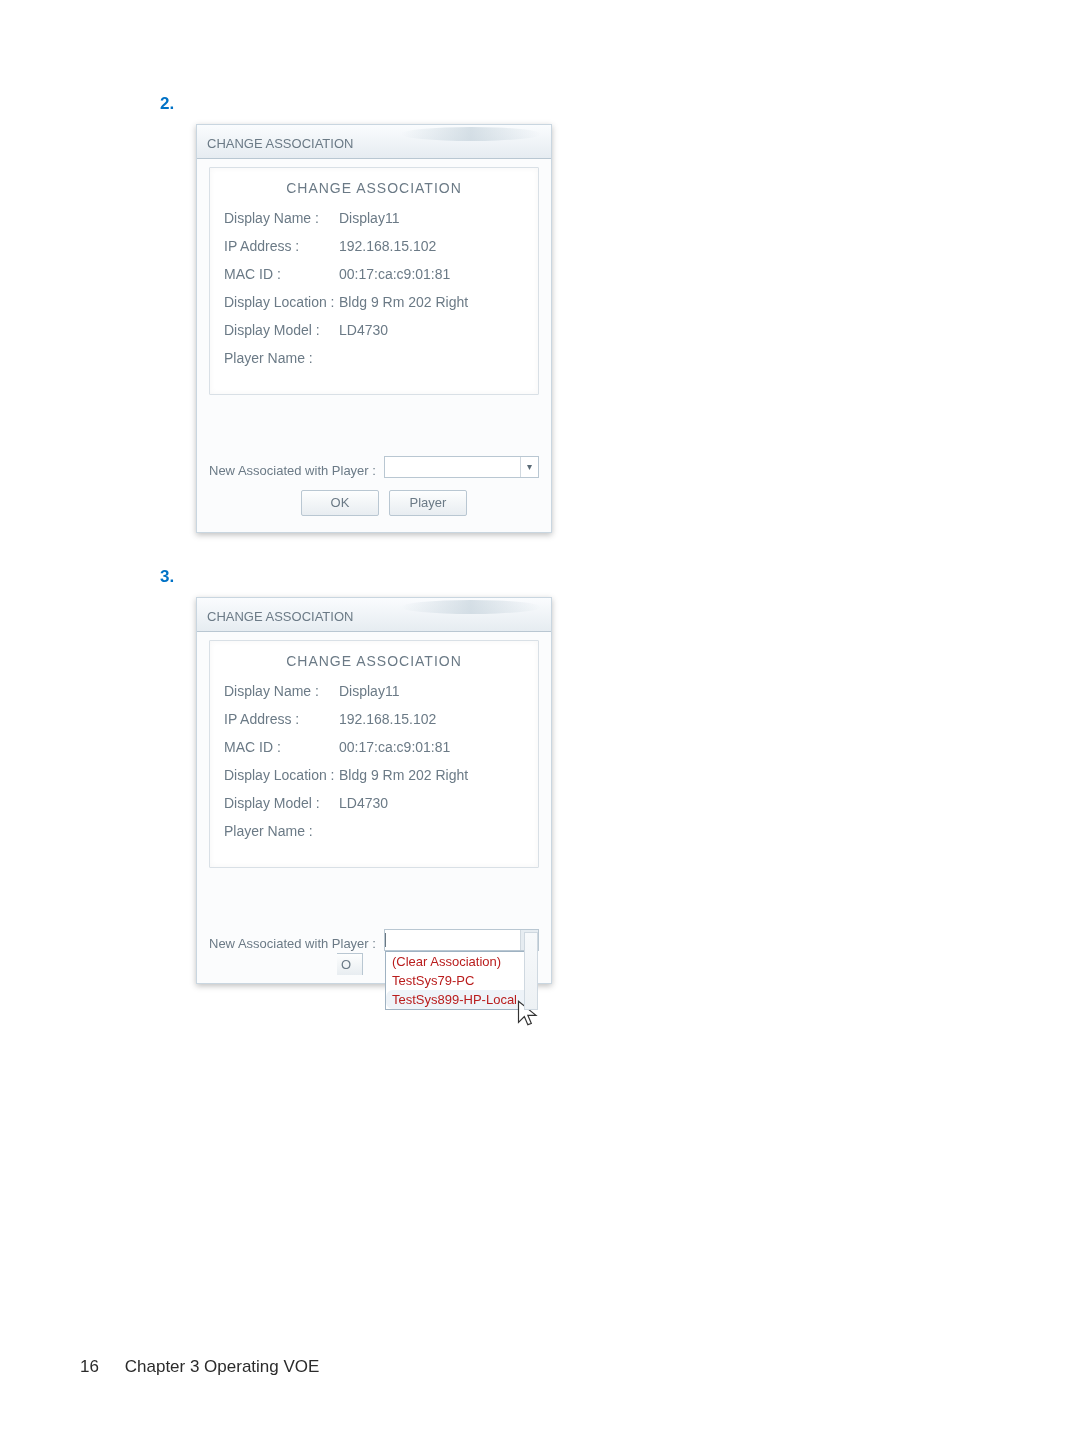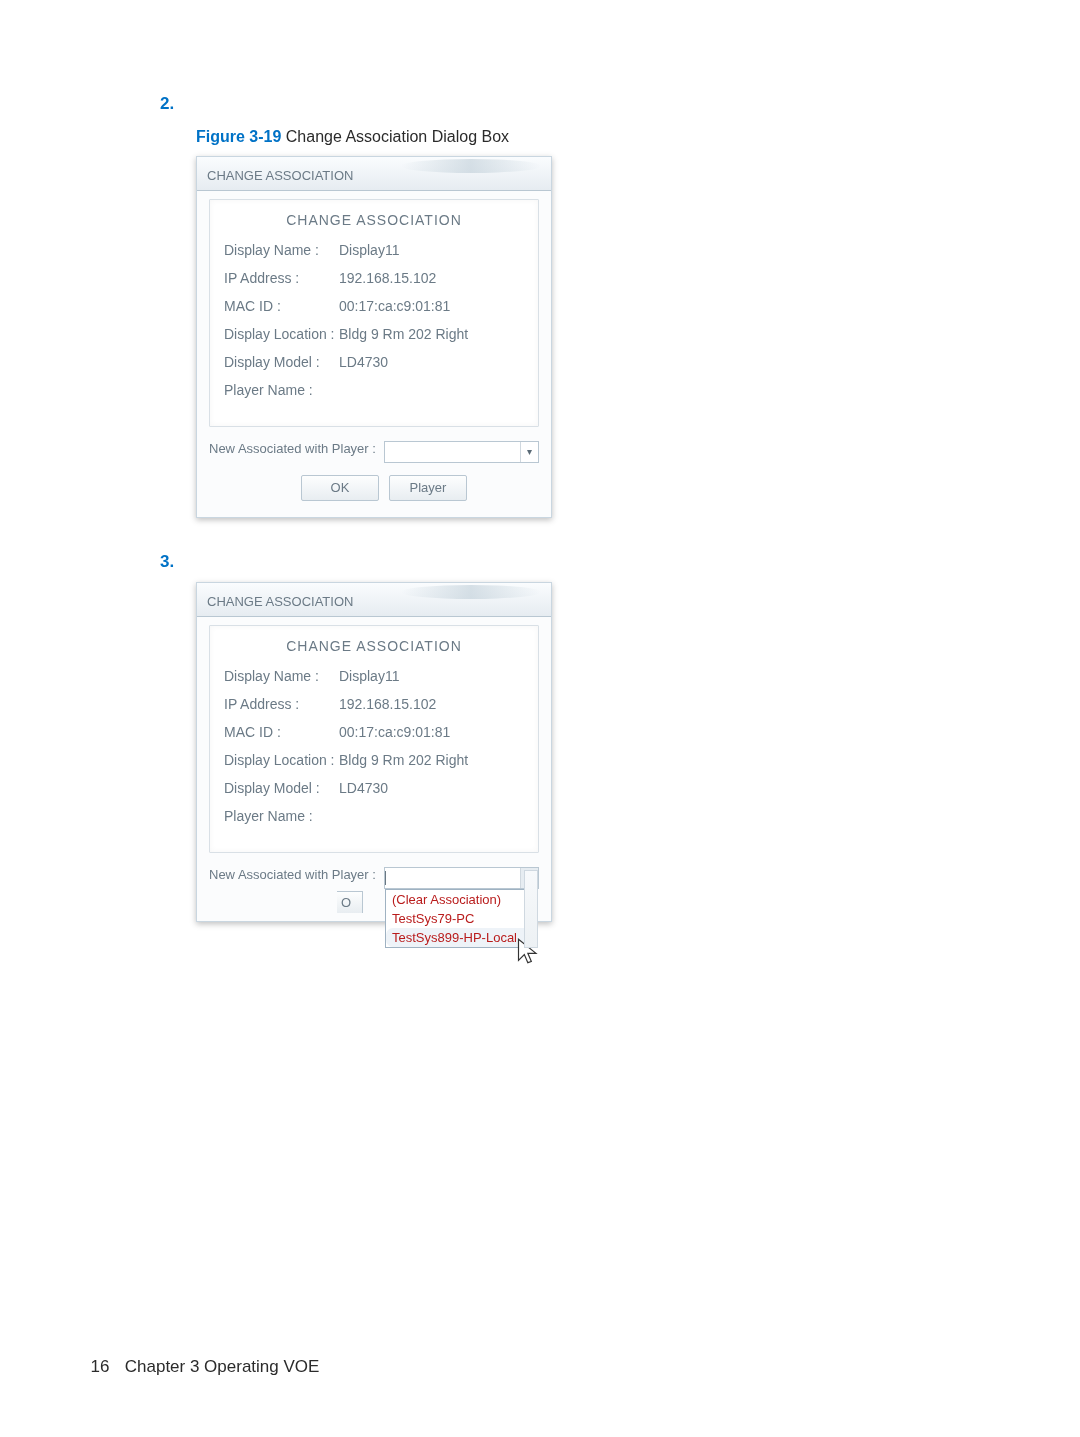--- a/index.html
+++ b/index.html
@@ -16,49 +16,46 @@
   .winbar { height: 34px; border-bottom: 1px solid #b9c7d2; background: linear-gradient(#fafcfe, #e6ecf1); display: flex; align-items: flex-end; position: relative; }
   .wintitle { font-size: 13px; color: #6b7a86; padding: 0 10px 7px 10px; font-family: "Segoe UI", Arial, sans-serif; }
   .winshine { position: absolute; right: 10px; top: 2px; width: 140px; height: 14px; background: linear-gradient(90deg, rgba(255,255,255,0) 0%, rgba(190,205,215,0.6) 50%, rgba(255,255,255,0) 100%); border-radius: 50%; }
   .winbody { background: #fbfcfd; padding: 8px 12px 12px 12px; font-family: Arial, sans-serif; }
   .panel { border: 1px solid #d9e0e6; background: #fff; padding: 12px 14px 16px 14px; border-radius: 1px; box-shadow: inset 0 0 6px rgba(0,0,0,0.04); }
   .panel-title { text-align: center; color: #6b7a86; font-size: 14px; letter-spacing: 1px; margin-bottom: 14px; }
   .row { display: flex; font-size: 14px; color: #6b7a86; margin-bottom: 12px; }
   .row .lbl { width: 115px; flex: 0 0 115px; }
   .row .val { color: #6b7a86; }
   .assoc-block { padding: 14px 0 4px 0; }
-  .assoc-row { display: flex; align-items: flex-start; font-size: 13px; color: #6b7a86; margin-bottom: 12px; }
+  .assoc-row { display: flex; align-items: flex-end; font-size: 13px; color: #6b7a86; margin-bottom: 12px; margin-top: 47px; }
   .assoc-row .alabel { width: 175px; flex: 0 0 175px; }
   .combo { flex: 1; display: flex; align-items: center; border: 1px solid #b9c7d2; height: 22px; background: #fff; position: relative; }
   .combo .arrow { width: 18px; text-align: center; color: #5a6a76; font-size: 10px; border-left: 1px solid #d0d8df; line-height: 20px; }
   .combo .field { flex: 1; padding: 0 4px; font-size: 13px; color: #6b7a86; }
   .btn-row { text-align: center; }
   .btn-row .btns { display: inline-flex; gap: 10px; margin-left: 20px; }
   .btn { height: 26px; min-width: 78px; border: 1px solid #b9c7d2; background: linear-gradient(#fdfefe,#e8edf1); color: #6b7a86; font-size: 13px; border-radius: 2px; display: inline-flex; align-items: center; justify-content: center; padding: 0 10px; }
   .dropdown-list { position: absolute; left: 0; right: 0; top: 21px; border: 1px solid #9fb2c2; background: #fff; z-index: 5; }
   .dropdown-list .item { font-size: 13px; color: #b91c1c; padding: 2px 6px; white-space: nowrap; }
   .dropdown-list .item.hi { background: #eef3f8; }
   .cursor-svg { position: absolute; right: -6px; bottom: -18px; width: 28px; height: 28px; }
   .ok-clip { position: absolute; left: 140px; bottom: 8px; font-size: 13px; color: #6b7a86; border: 1px solid #b9c7d2; background: linear-gradient(#fdfefe,#e8edf1); height: 22px; width: 26px; display:flex; align-items:center; justify-content:flex-start; padding-left:4px; border-left: none; border-bottom:none; }
   .dlbox { position: absolute; right: -1px; bottom: -1px; width: 14px; height: 78px; border: 1px solid #cfd8e0; background: linear-gradient(#f7f9fb,#edf1f4); }
   .step-block { margin-bottom: 10px; }
-  .footer { position: absolute; left: 80px; bottom: 60px; font-size: 17px; text-align: center; }
+  .footer { position: absolute; left: 80px; bottom: 60px; font-size: 17px; }
   .footer .pg { display: inline-block; width: 40px; }
 </style>
 </head>
 <body>
 
 <div class="page">
 
   <div class="step-block">
     <div class="step">
       <div class="step-num">2.</div>
-    </div>
-    <div class="figcap">
-      <span class="figref">Figure 3-19</span><span>  Change Association Dialog Box</span>
     </div>
 
     <div class="screenshot">
       <div class="winbar">
         <div class="wintitle">CHANGE ASSOCIATION</div>
         <div class="winshine"></div>
       </div>
       <div class="winbody">
         <div class="panel">
           <div class="panel-title">CHANGE ASSOCIATION</div>

